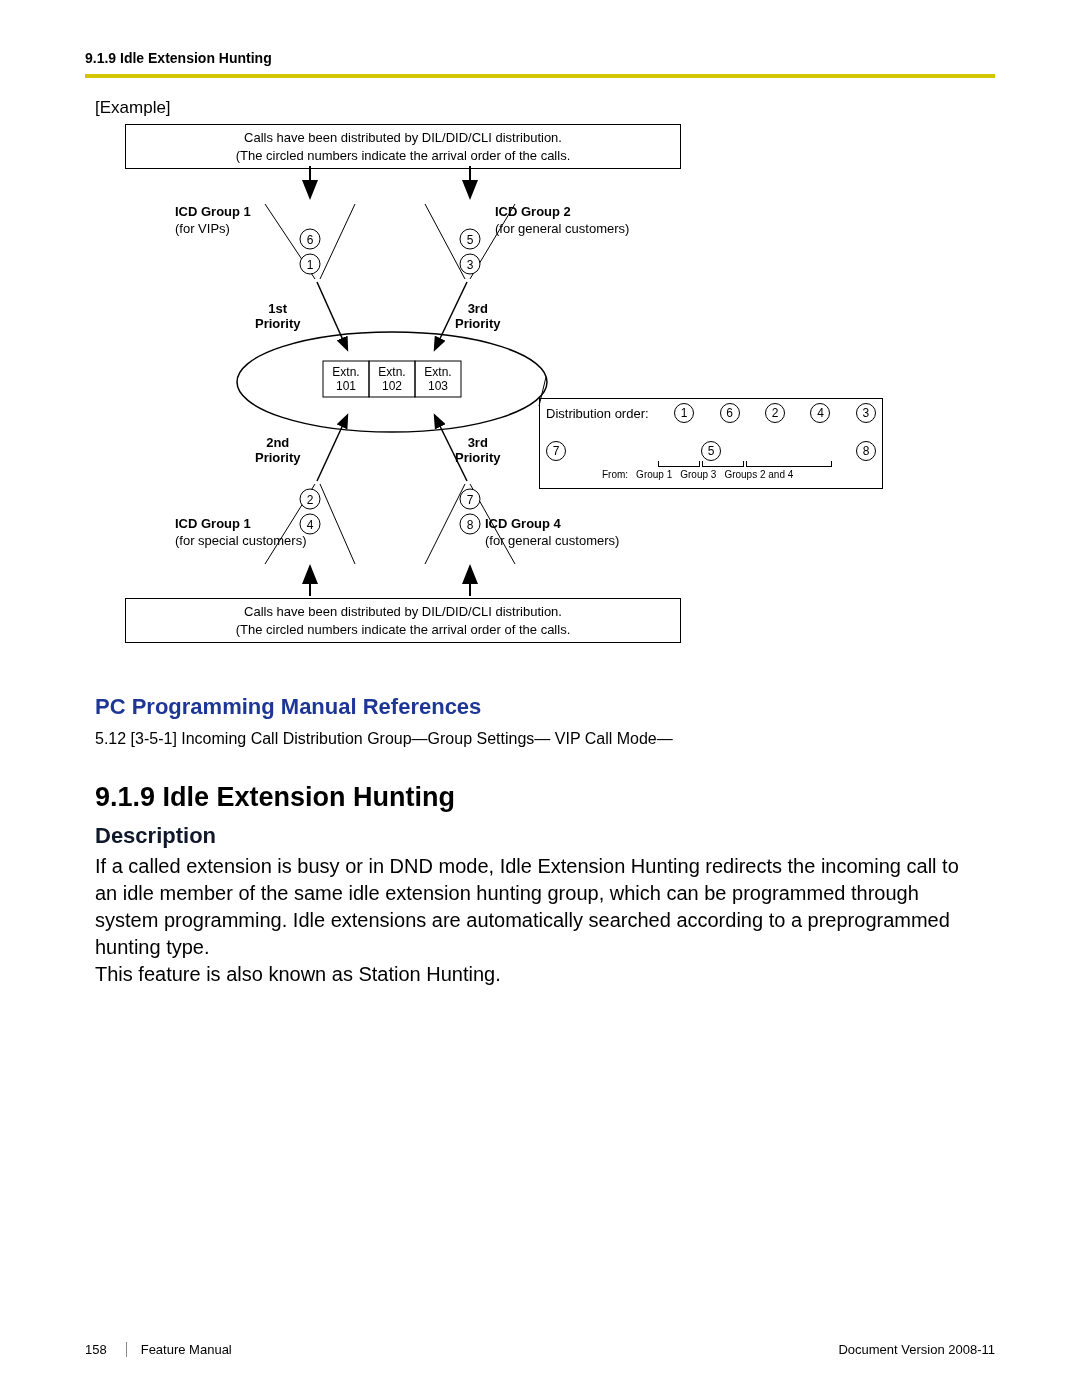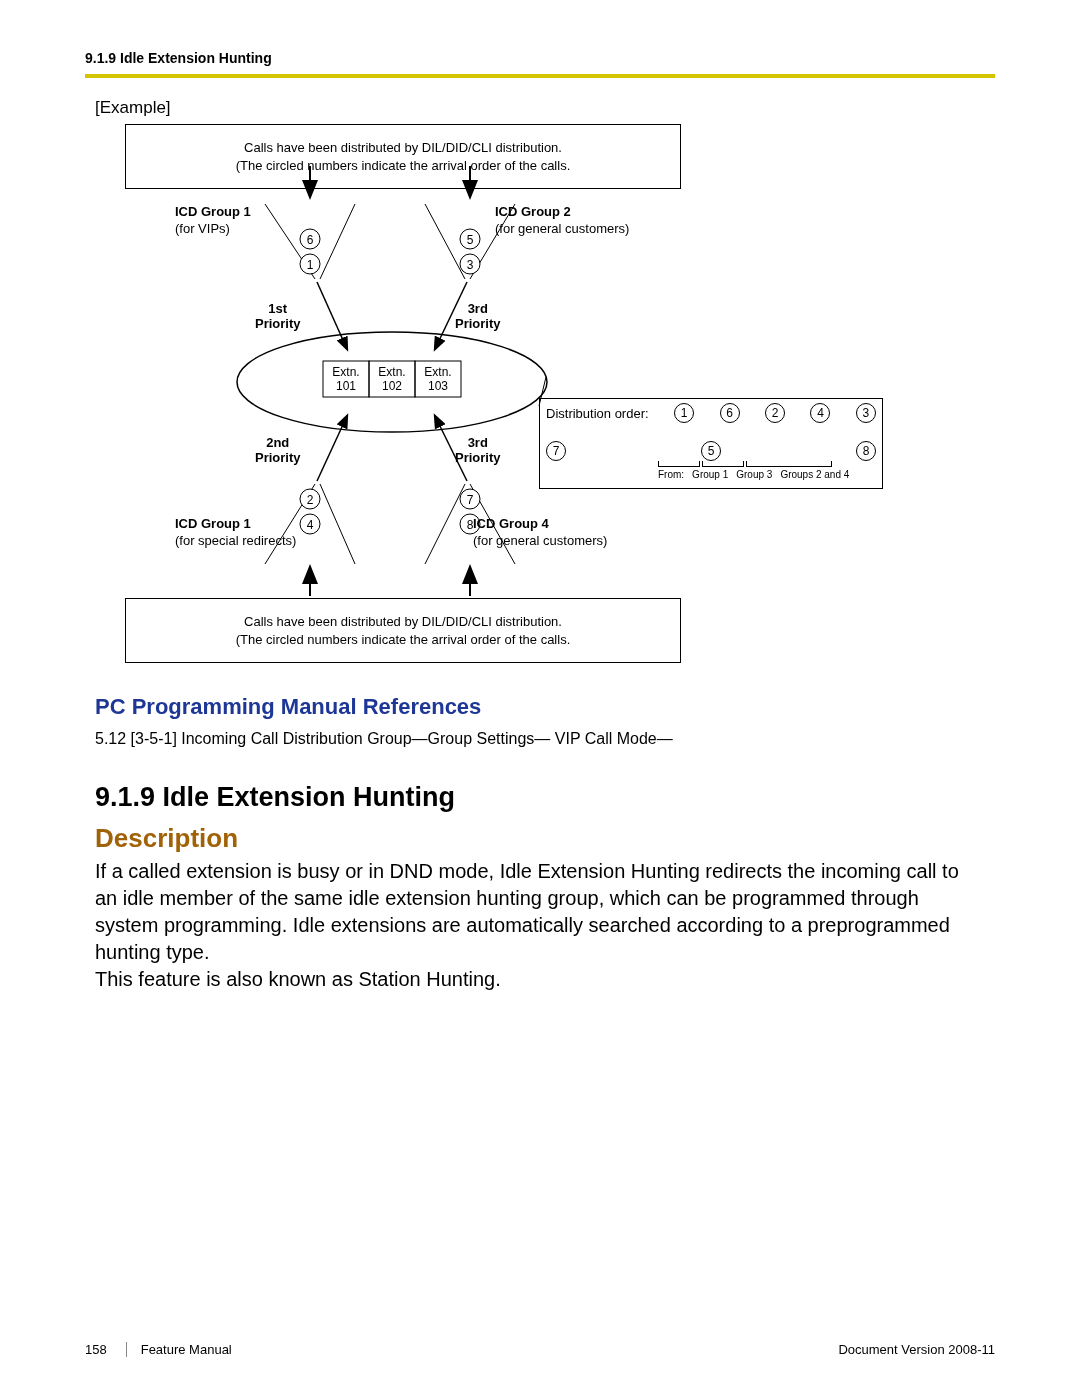--- a/index.html
+++ b/index.html
@@ -41,21 +41,21 @@
     height: 530px;
     margin: 0 0 40px 30px;
   }
   .dist-box {
     position: absolute;
     left: 0;
     width: 556px;
     border: 1px solid #000;
     font-size: 13px;
     text-align: center;
-    padding: 14px 6px;
+    padding: 4px 6px;
     line-height: 1.35;
     box-sizing: border-box;
   }
   .dist-top { top: 0; }
   .dist-bot { top: 474px; }
 
   svg.diag-svg {
     position: absolute;
     left: 0;
     top: 0;
@@ -110,22 +110,22 @@
     border-right: 1px solid #000;
   }
 
   .sect-title-blue {
     color: #1e3796;
     font-size: 22px;
     font-weight: bold;
     margin: 0 0 10px 0;
   }
   .sect-sub-blue {
-    color: #a16207;
-    font-size: 26px;
+    color: #0f172a;
+    font-size: 22px;
     font-weight: bold;
     margin: 0 0 4px 0;
   }
   .ref-text {
     font-size: 16px;
     margin-bottom: 34px;
   }
   .main-section {
     font-size: 27px;
     font-weight: bold;
@@ -242,23 +242,23 @@
     <div class="grp" style="left:50px; top:80px;">
       <strong>ICD Group 1</strong><br>
       <span>(for VIPs)</span>
     </div>
     <div class="grp" style="left:370px; top:80px;">
       <strong>ICD Group 2</strong><br>
       <span>(for general customers)</span>
     </div>
     <div class="grp" style="left:50px; top:392px;">
       <strong>ICD Group 1</strong><br>
-      <span>(for special redirects)</span>
-    </div>
-    <div class="grp" style="left:348px; top:392px;">
+      <span>(for special customers)</span>
+    </div>
+    <div class="grp" style="left:360px; top:392px;">
       <strong>ICD Group 4</strong><br>
       <span>(for general customers)</span>
     </div>
 
     <div class="prio" style="left:130px; top:178px;">
       <span>1st</span><br>
       <span>Priority</span>
     </div>
     <div class="prio" style="left:330px; top:178px;">
       <span>3rd</span><br>
@@ -283,21 +283,21 @@
         <span class="circled">3</span>
         <span class="circled">7</span>
         <span class="circled">5</span>
         <span class="circled">8</span>
       </div>
       <div style="margin-left:112px; display:flex; gap:1px;">
         <span class="bracket" style="width:40px;"></span>
         <span class="bracket" style="width:40px; margin-left:1px;"></span>
         <span class="bracket" style="width:84px; margin-left:1px;"></span>
       </div>
-      <div class="sub" style="margin-left:90px; display:flex; gap:8px;padding-left:22px;">
+      <div class="sub" style="margin-left:34px; display:flex; gap:8px;padding-left:22px;">
         <span>From:</span>
         <span>Group 1</span>
         <span>Group 3</span>
         <span>Groups 2 and 4</span>
       </div>
     </div>
 
   </div>
 
   <div class="sect-title-blue">PC Programming Manual References</div>

